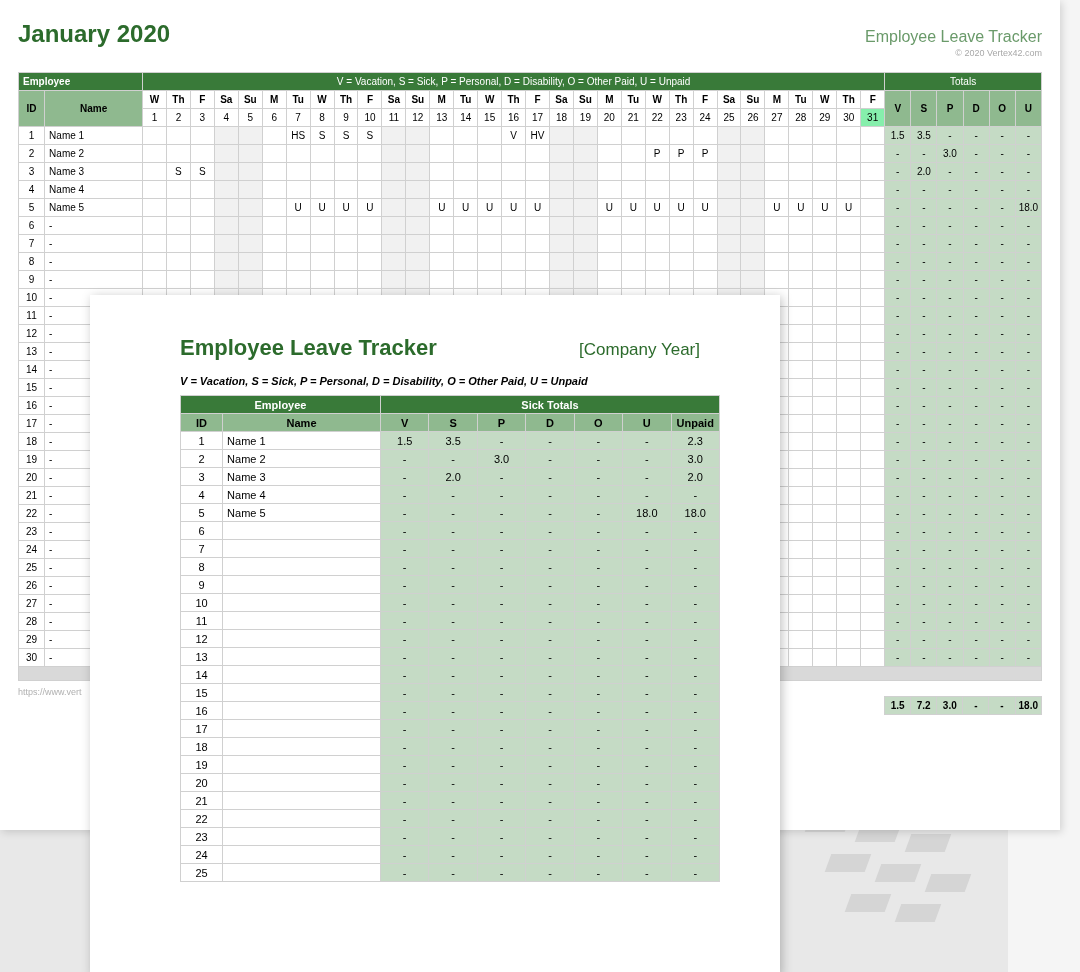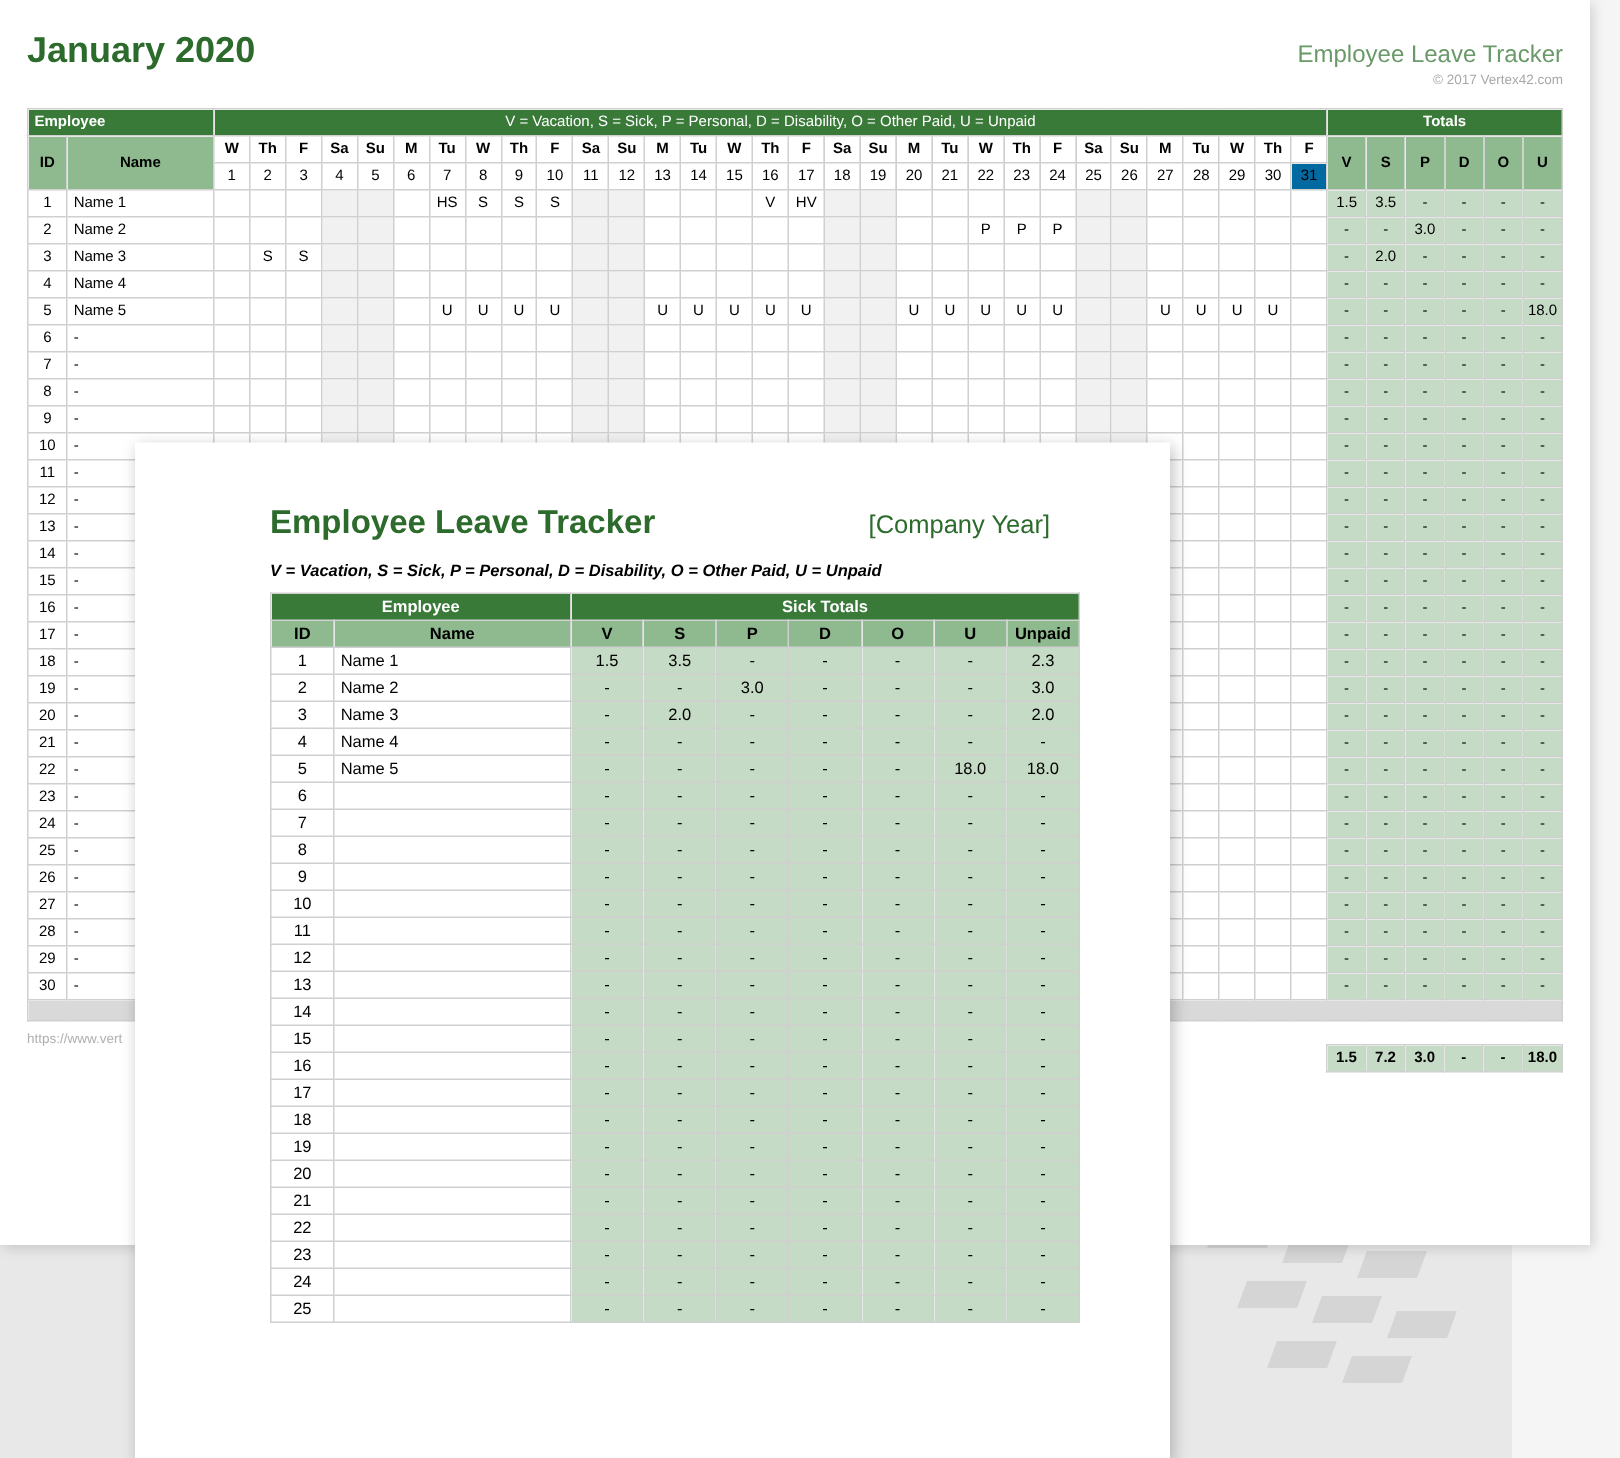--- a/index.html
+++ b/index.html
@@ -55,21 +55,21 @@
     <span style="width:40px;height:18px;right:40px;bottom:80px"></span>
     <span style="width:40px;height:18px;right:120px;bottom:60px"></span>
     <span style="width:40px;height:18px;right:70px;bottom:50px"></span>
   </div>
 
   <div class="sheet1">
     <div class="title-row">
       <div class="month-title">January 2020</div>
       <div>
         <div class="elt">Employee Leave Tracker</div>
-        <div class="copyright">© 2017 Vertex42.com</div>
+        <div class="copyright">© 2020 Vertex42.com</div>
       </div>
     </div>
     <table id="t1">
       <colgroup>
         <col class="id-col">
           <col class="name-col">
       <col class="day-col">
           <col class="day-col">
           <col class="day-col">
           <col class="day-col">
@@ -104,21 +104,21 @@
           <col class="tot-col">
           <col class="tot-col">
           <col class="tot-col">
           <col class="tot-col">
           <col class="tot-col">
         </colgroup>
     <tbody>
           <tr class="hdr-dark">
             <td colspan="2" style="font-weight: bold; text-align: left; padding-left: 4px;">Employee</td>
             <td colspan="31">V = Vacation,   S = Sick, P = Personal, D = Disability, O = Other Paid, U = Unpaid</td>
-            <td colspan="6" style="font-weight: bold; text-align: center;">Totals</td>
+            <td colspan="6" style="font-weight: normal; text-align: center;">Totals</td>
           </tr>
           <tr class="hdr-med">
             <td rowspan="2" style="font-weight: bold;">ID</td>
             <td rowspan="2" style="font-weight: bold;">Name</td>
             <td style="background: rgb(255, 255, 255); font-weight: bold;">W</td>
             <td style="background: rgb(255, 255, 255); font-weight: bold;">Th</td>
             <td style="background: rgb(255, 255, 255); font-weight: bold;">F</td>
             <td class="weekend" style="background: rgb(255, 255, 255); font-weight: bold;">Sa</td>
             <td class="weekend" style="background: rgb(255, 255, 255); font-weight: bold;">Su</td>
             <td style="background: rgb(255, 255, 255); font-weight: bold;">M</td>
@@ -178,21 +178,21 @@
             <td style="background: rgb(255, 255, 255);">21</td>
             <td style="background: rgb(255, 255, 255);">22</td>
             <td style="background: rgb(255, 255, 255);">23</td>
             <td style="background: rgb(255, 255, 255);">24</td>
             <td class="weekend" style="background: rgb(255, 255, 255);">25</td>
             <td class="weekend" style="background: rgb(255, 255, 255);">26</td>
             <td style="background: rgb(255, 255, 255);">27</td>
             <td style="background: rgb(255, 255, 255);">28</td>
             <td style="background: rgb(255, 255, 255);">29</td>
             <td style="background: rgb(255, 255, 255);">30</td>
-            <td style="background: #0369a1;">31</td>
+            <td style="background: #86efac;">31</td>
           </tr>
           <tr>
             <td>1</td>
             <td class="name-cell">Name 1</td>
             <td></td>
             <td></td>
             <td></td>
             <td class="weekend"></td>
             <td class="weekend"></td>
             <td></td>

